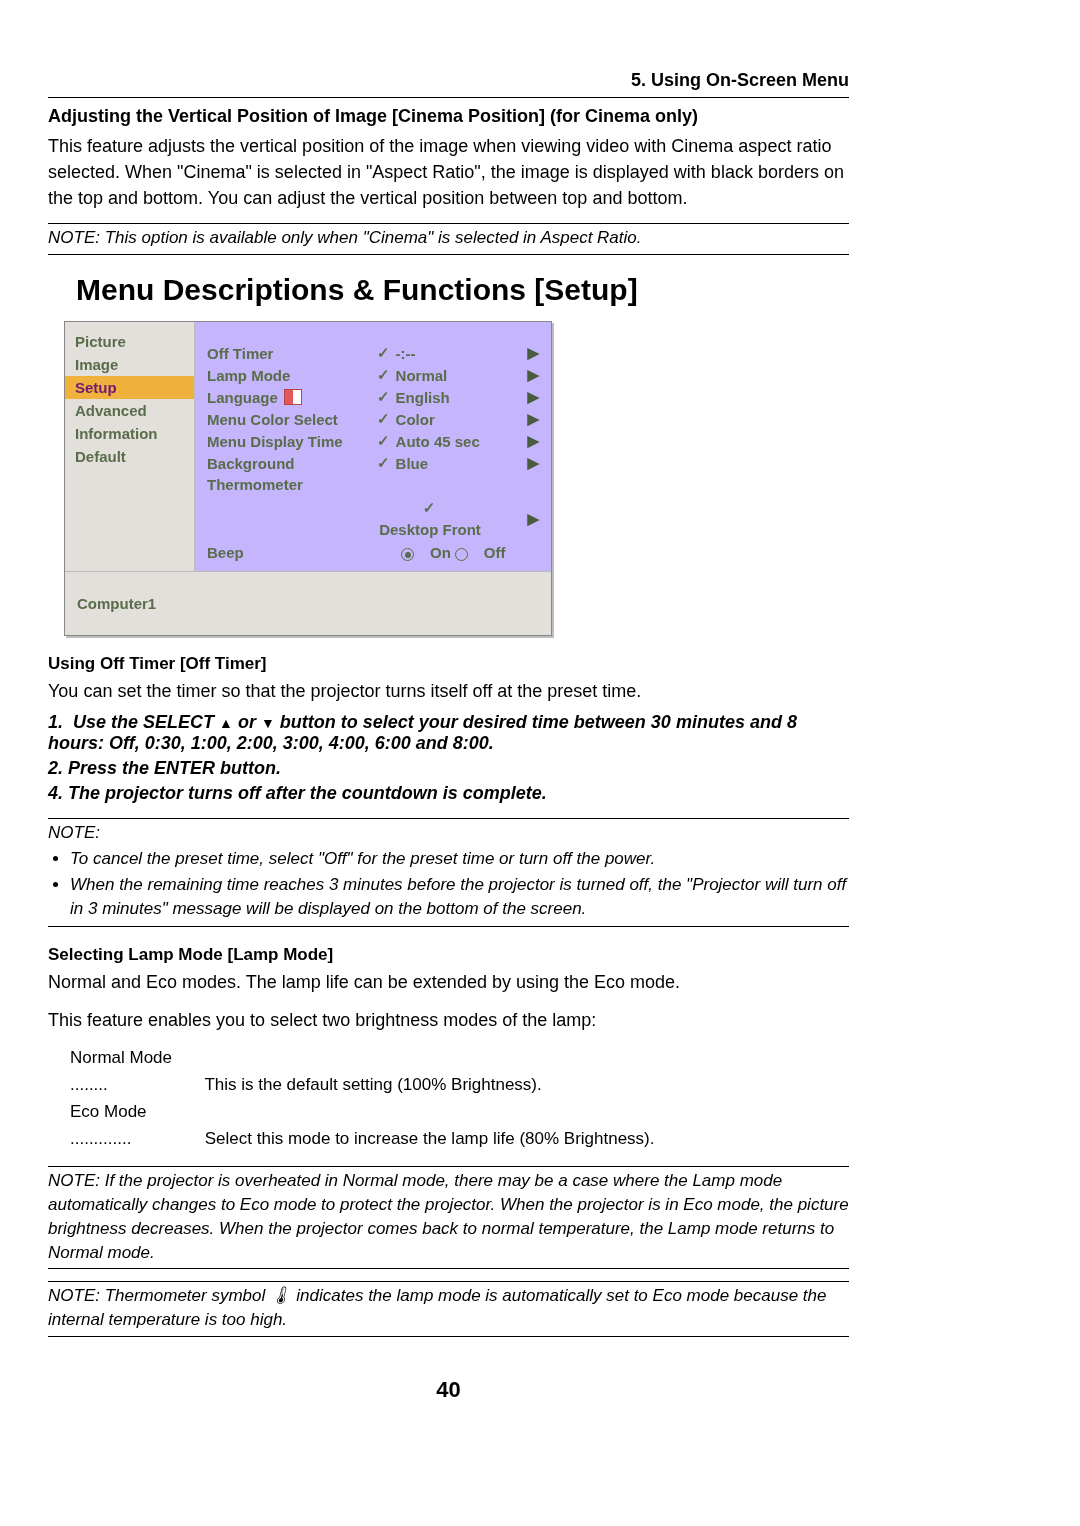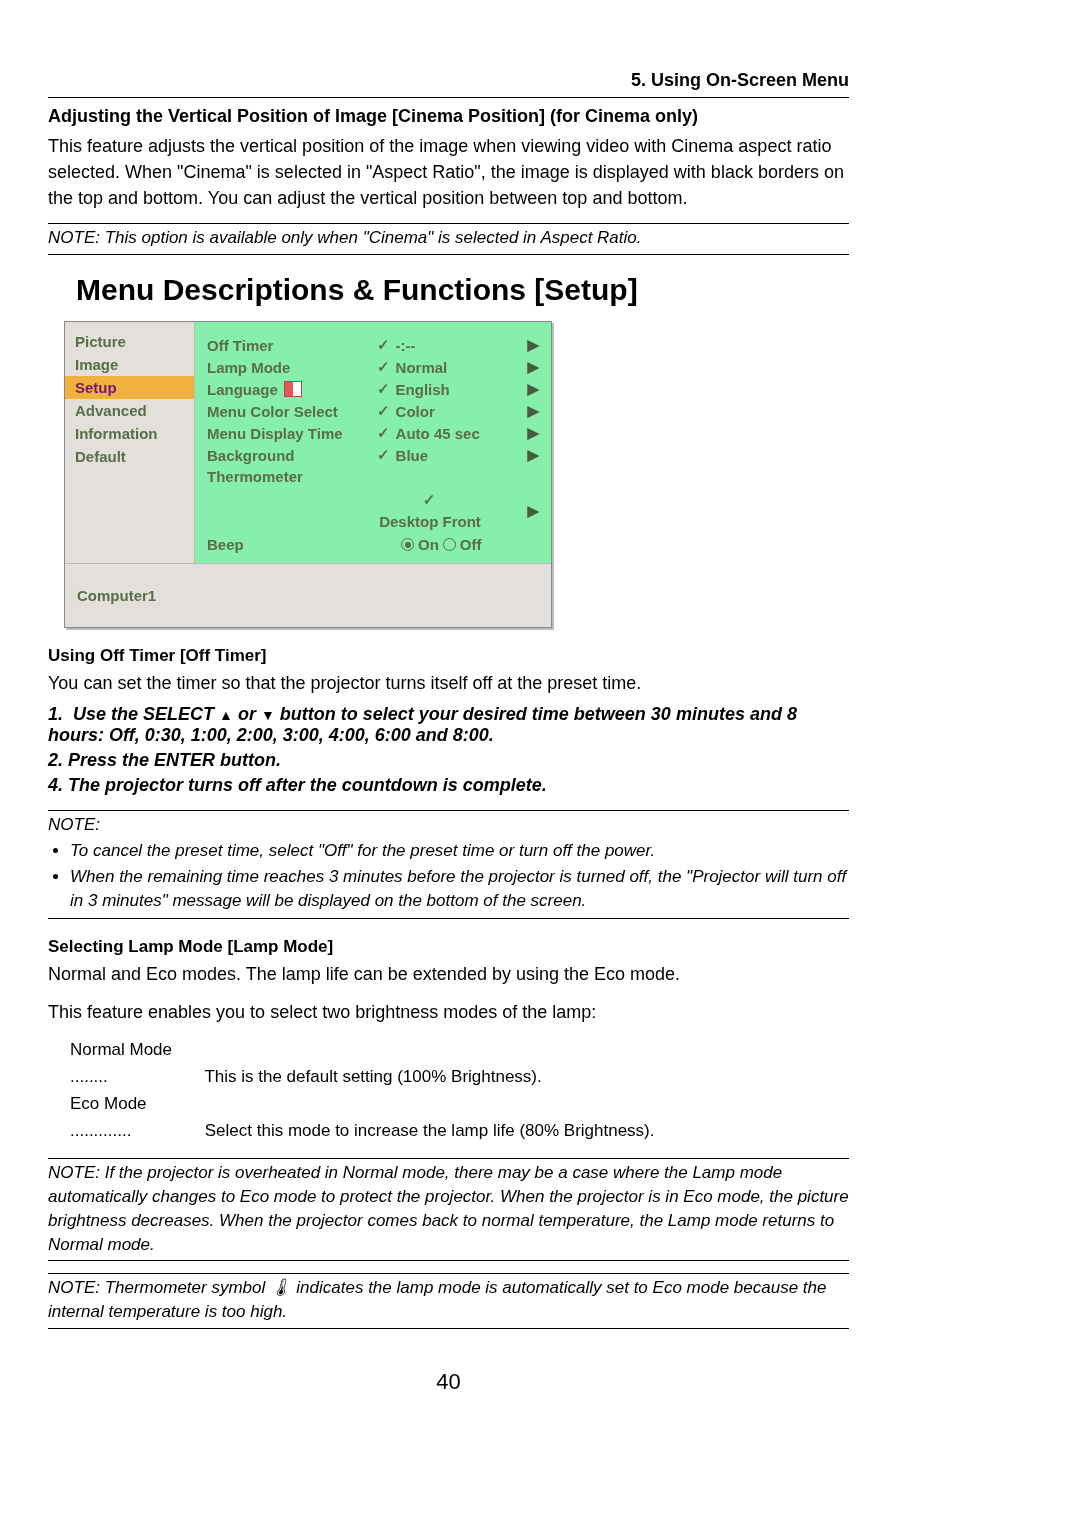--- a/index.html
+++ b/index.html
@@ -60,21 +60,21 @@
   .instr-list .italic-bold { font-style: italic; font-weight: bold; }
   .mode-table {
     margin: 10px 0 14px 22px;
     font-size: 17px;
     line-height: 1.6;
   }
   .mode-label { display:inline-block; width: 130px; }
   .page-num {
     text-align: center;
     font-size: 22px;
-    font-weight: 400;
+    font-weight: 700;
     margin-top: 40px;
   }
 
   
   .osd {
     width: 486px;
     border: 1px solid #888;
     background: #e3e0db;
     box-shadow: 2px 2px 0 #bdbdbd;
     margin: 6px 0 8px 16px;
@@ -95,36 +95,36 @@
     font-weight: bold;
     cursor: default;
     font-size: 15px;
   }
   .osd-nav-item.active {
     background: #f1b23d;
     color: #701a75;
   }
   .osd-panel {
     flex: 1;
-    background: #86efac;
-    padding: 12px 12px 8px 12px;
+    background: #c4b5fd;
+    padding: 20px 12px 8px 12px;
     box-sizing: border-box;
   }
   .osd-row {
     display: flex;
     align-items: center;
     padding: 2px 0;
     font-weight: bold;
   }
   .osd-row .label { width: 170px; display:flex; align-items:center; gap:6px; }
   .osd-row .value { flex: 1; display:flex; align-items:center; gap:4px;}
   .osd-row .arrow { width: 16px; text-align:right; color:#4a5c3f; }
   .osd-check::before { content: "✓"; margin-right: 2px; font-weight:bold; color:#5a6d4a; }
   .osd-radio-group { display:flex; gap:22px; margin-left: 24px;}
-  .osd-radio { display:flex; align-items:center; gap:4px; }
+  .osd-radio { display:flex; align-items:flex-end; gap:16px; }
   .radio-dot { width:11px; height:11px; border:1.5px solid #5a6d4a; border-radius:50%; display:inline-flex; align-items:center; justify-content:center;}
   .radio-dot.filled::after { content:""; width:6px; height:6px; background:#5a6d4a; border-radius:50%; }
   .osd-footer {
     border-top: 1px solid #bbb;
     padding: 23px 12px;
     font-weight: bold;
   }
   .lang-icon {
     display:inline-block; width:16px; height:14px;
     background: linear-gradient(to right, #e35959 0 50%, #fff 50% 100%);

